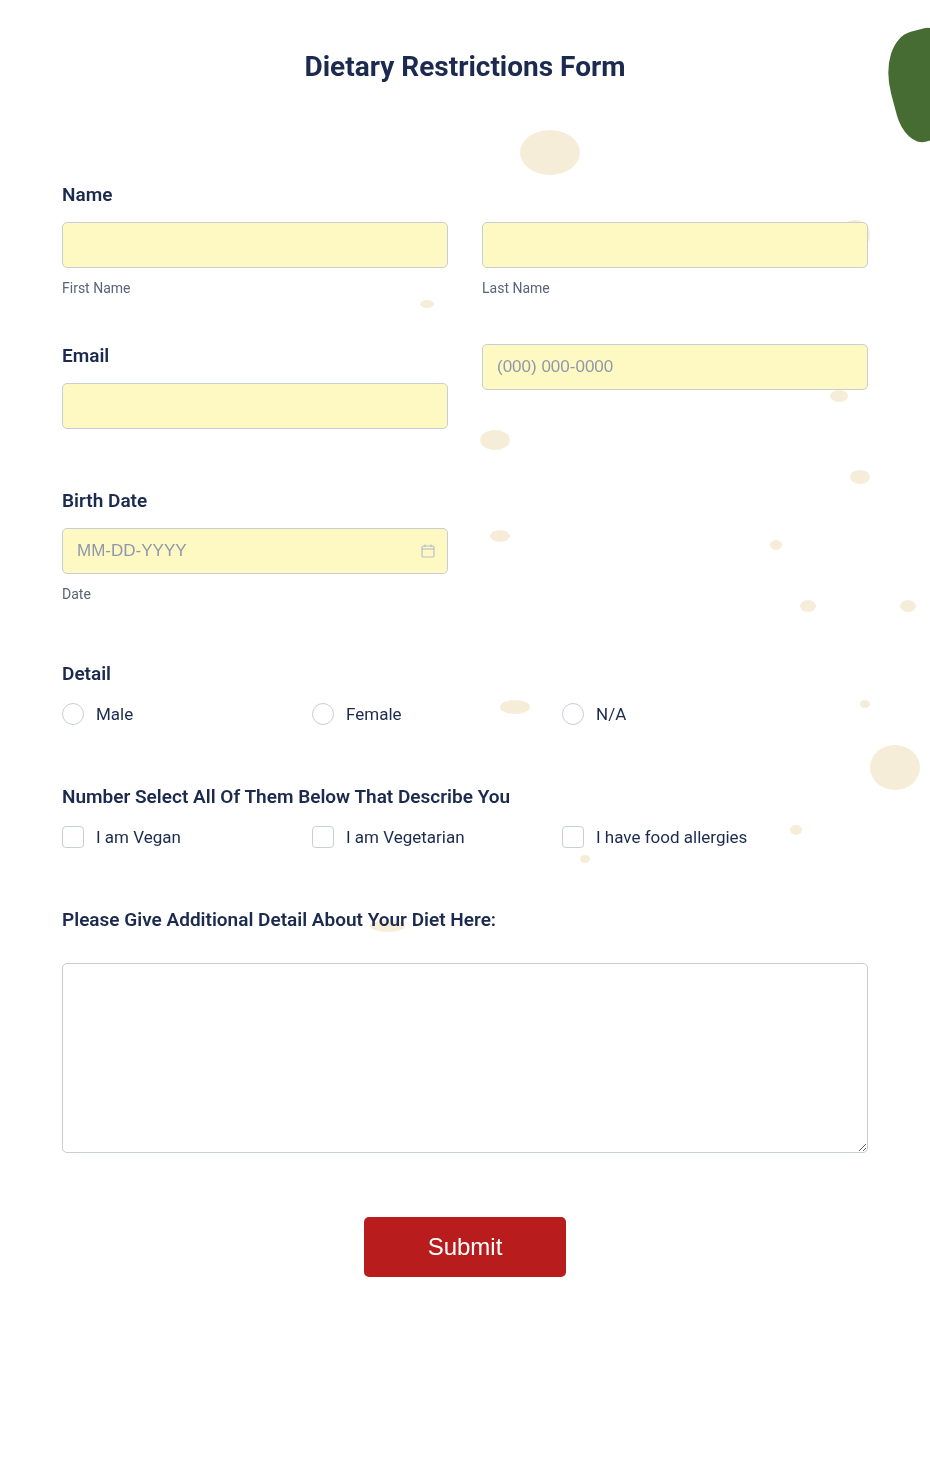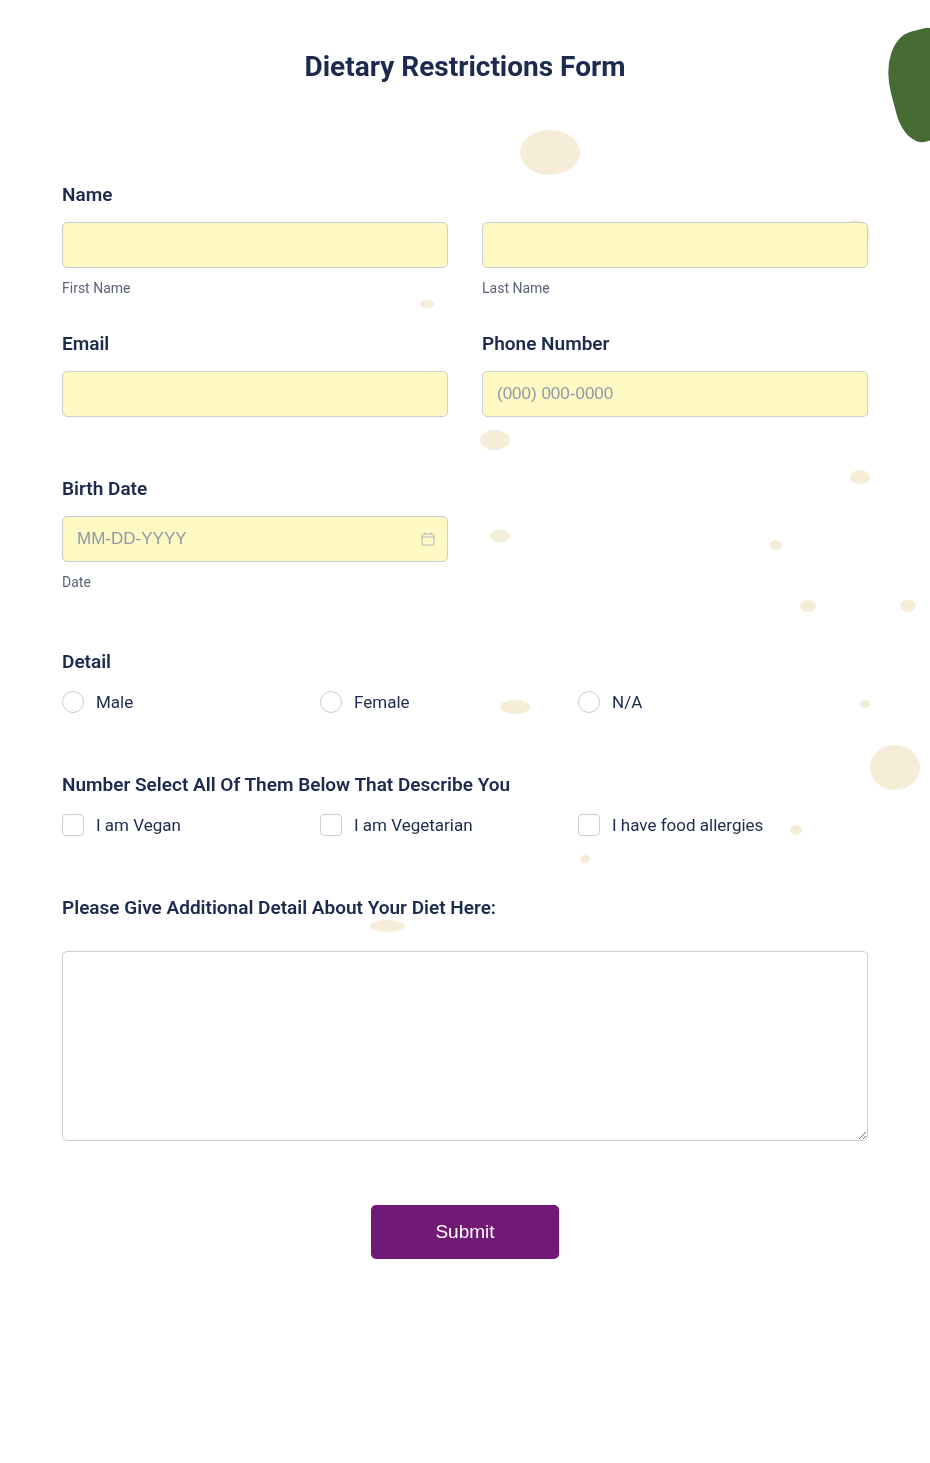--- a/index.html
+++ b/index.html
@@ -93,21 +93,21 @@
     .sublabel {
       font-size: 14px;
       color: #5a6377;
       margin-top: 12px;
     }
     .section {
       margin-bottom: 60px;
     }
     .options {
       display: flex;
-      gap: 8px;
+      gap: 0;
       margin-top: 18px;
     }
     .option {
       display: flex;
       align-items: center;
       gap: 12px;
       width: 250px;
     }
     .radio {
       width: 22px;
@@ -138,25 +138,25 @@
       border-radius: 5px;
       padding: 14px;
       font-size: 16px;
       font-family: inherit;
       resize: vertical;
       margin-top: 16px;
     }
     .submit-btn {
       display: block;
       margin: 60px auto 0 auto;
-      background: #701a75;
+      background: #b91c1c;
       color: #fff;
       border: none;
       border-radius: 5px;
-      font-size: 19px;
+      font-size: 24px;
       padding: 16px 64px;
       cursor: pointer;
     }
   </style>
 </head>
 <body>
 
 <div class="leaf"></div>
 <div class="splatter" style="top:130px;left:520px;width:60px;height:45px;"></div>
 <div class="splatter" style="top:220px;left:840px;width:30px;height:30px;"></div>
@@ -171,41 +171,40 @@
 <div class="splatter" style="top:700px;left:860px;width:10px;height:8px;"></div>
 <div class="splatter" style="top:700px;left:500px;width:30px;height:14px;"></div>
 <div class="splatter" style="top:745px;left:870px;width:50px;height:45px;"></div>
 <div class="splatter" style="top:825px;left:790px;width:12px;height:10px;"></div>
 <div class="splatter" style="top:855px;left:580px;width:10px;height:8px;"></div>
 <div class="splatter" style="top:920px;left:370px;width:35px;height:12px;"></div>
 
 <div class="form-container">
   <h1>Dietary Restrictions Form</h1>
 
-  <div class="section" style="margin-bottom:36px;">
+  <div class="section" style="margin-bottom:48px;">
     <span class="label">Name</span>
     <div class="row" style="margin-bottom:0;">
       <div class="col">
         <input type="text" style="">
         <div class="sublabel">First Name</div>
       </div>
       <div class="col">
         <input type="text" style="">
         <div class="sublabel">Last Name</div>
       </div>
     </div>
   </div>
 
   <div class="row">
     <div class="col">
       <span class="label">Email</span>
       <input type="text" style="">
     </div>
     <div class="col">
-      <span class="label">Phone Number</span>
       <input type="text" placeholder="(000) 000-0000" style="">
     </div>
   </div>
 
   <div class="row">
     <div class="col">
       <span class="label">Birth Date</span>
       <div class="date-wrapper">
         <input type="text" placeholder="MM-DD-YYYY" style="">
         <span class="calendar-icon">

